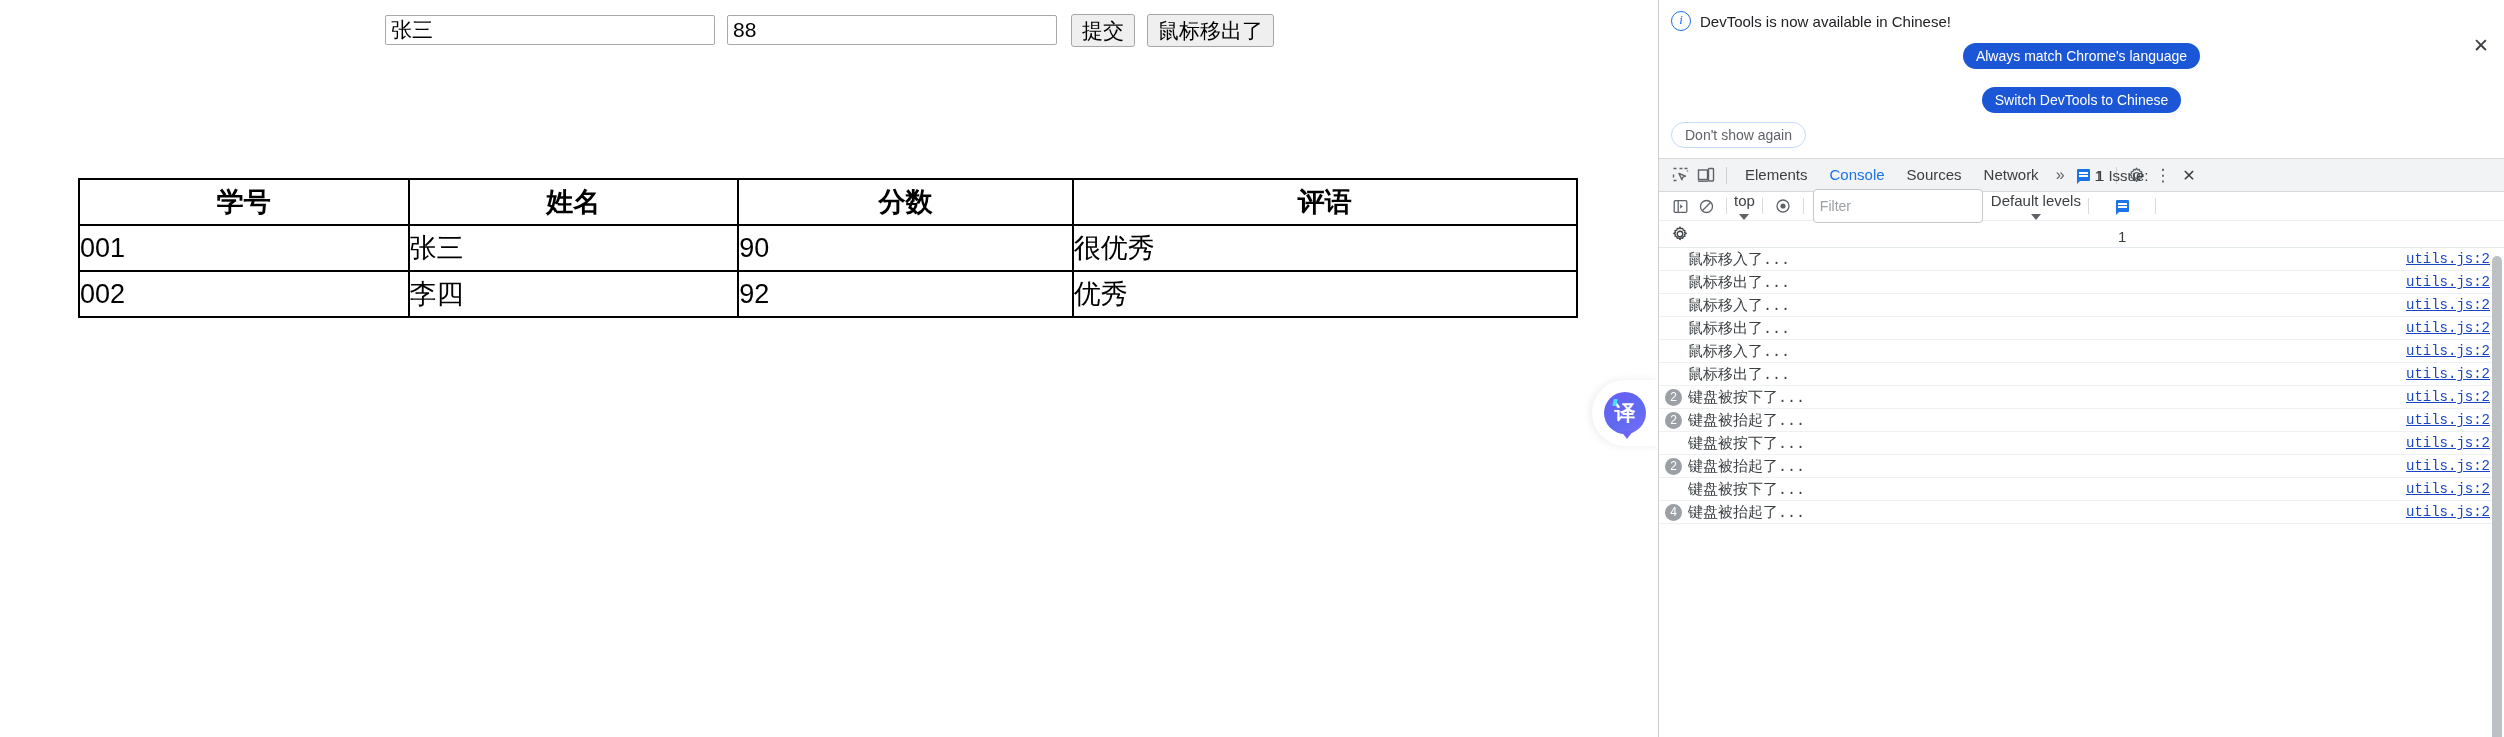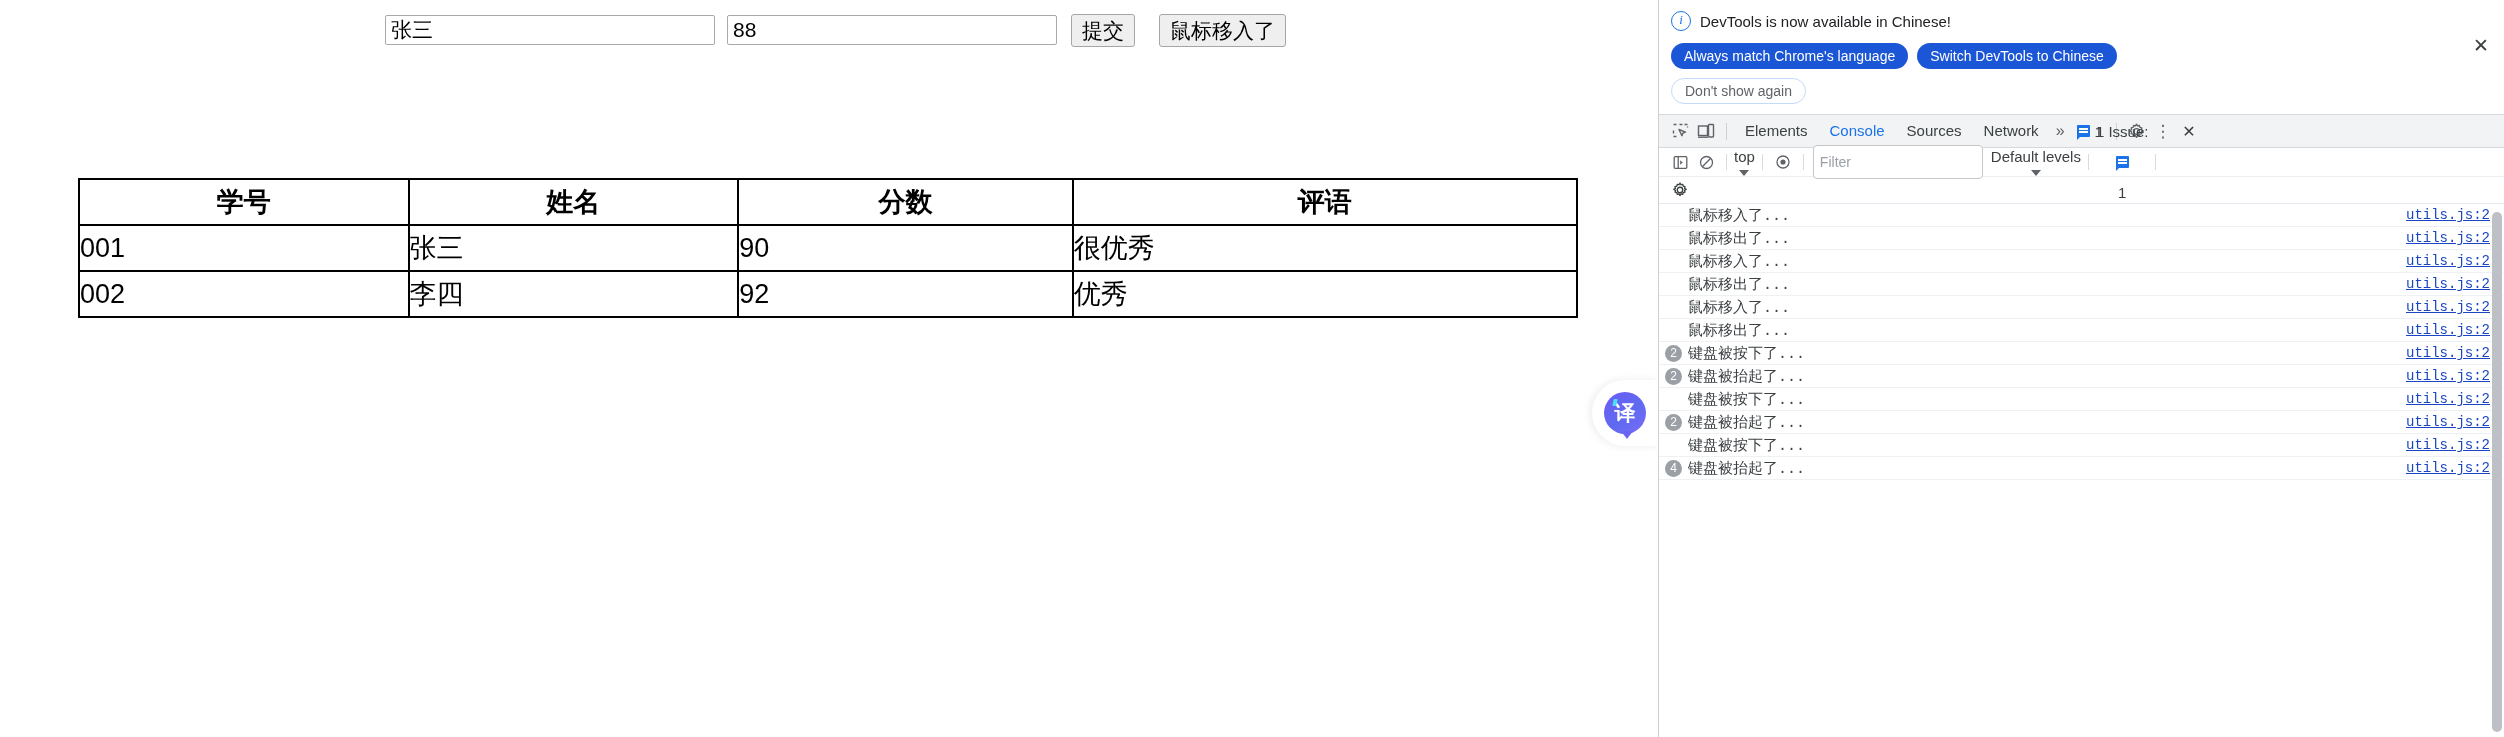--- a/index.html
+++ b/index.html
@@ -57,21 +57,21 @@
     height: 33px;
     box-sizing: border-box;
     border: 1px solid #a6a6a6;
     border-radius: 3px;
     background: #efefef;
     font-family: "Liberation Sans", sans-serif;
     font-size: 21px;
     color: #000000;
     padding: 0 10px;
     cursor: default;
-    margin-right: 24px;
+    margin-right: 12px;
     line-height: 29px;
   }
 
   
   #score-table {
     position: absolute;
     left: 78px;
     top: 178px;
     border-collapse: collapse;
     width: 1500px;
@@ -180,22 +180,23 @@
     font-style: italic;
     flex: none;
   }
   #banner-text {
     font-size: 15px;
     color: #202124;
   }
   .banner-buttons {
     display: flex;
     align-items: center;
-    gap: 9px;
+    gap: 18px;
     margin-top: 9px;
+    flex-direction: column;
   }
   .pill-primary {
     background: #1a56d6;
     color: #ffffff;
     border: none;
     border-radius: 14px;
     font-size: 14px;
     font-family: "Liberation Sans", sans-serif;
     padding: 5px 13px;
     cursor: default;
@@ -435,21 +436,21 @@
 <body>
 
 <div id="page">
 
   <div id="webpage">
 
     <div class="form-row">
       <input id="name-input" class="text-input" type="text" value="张三" style="">
       <input id="score-input" class="text-input" type="text" value="88" style="">
       <button class="form-button">提交</button>
-      <button class="form-button">鼠标移入了</button>
+      <button class="form-button">鼠标移出了</button>
     </div>
 
     <table id="score-table">
       <colgroup>
         <col class="c0">
           <col class="c1">
           <col class="c2">
           <col class="c3">
       </colgroup>
       <thead>

